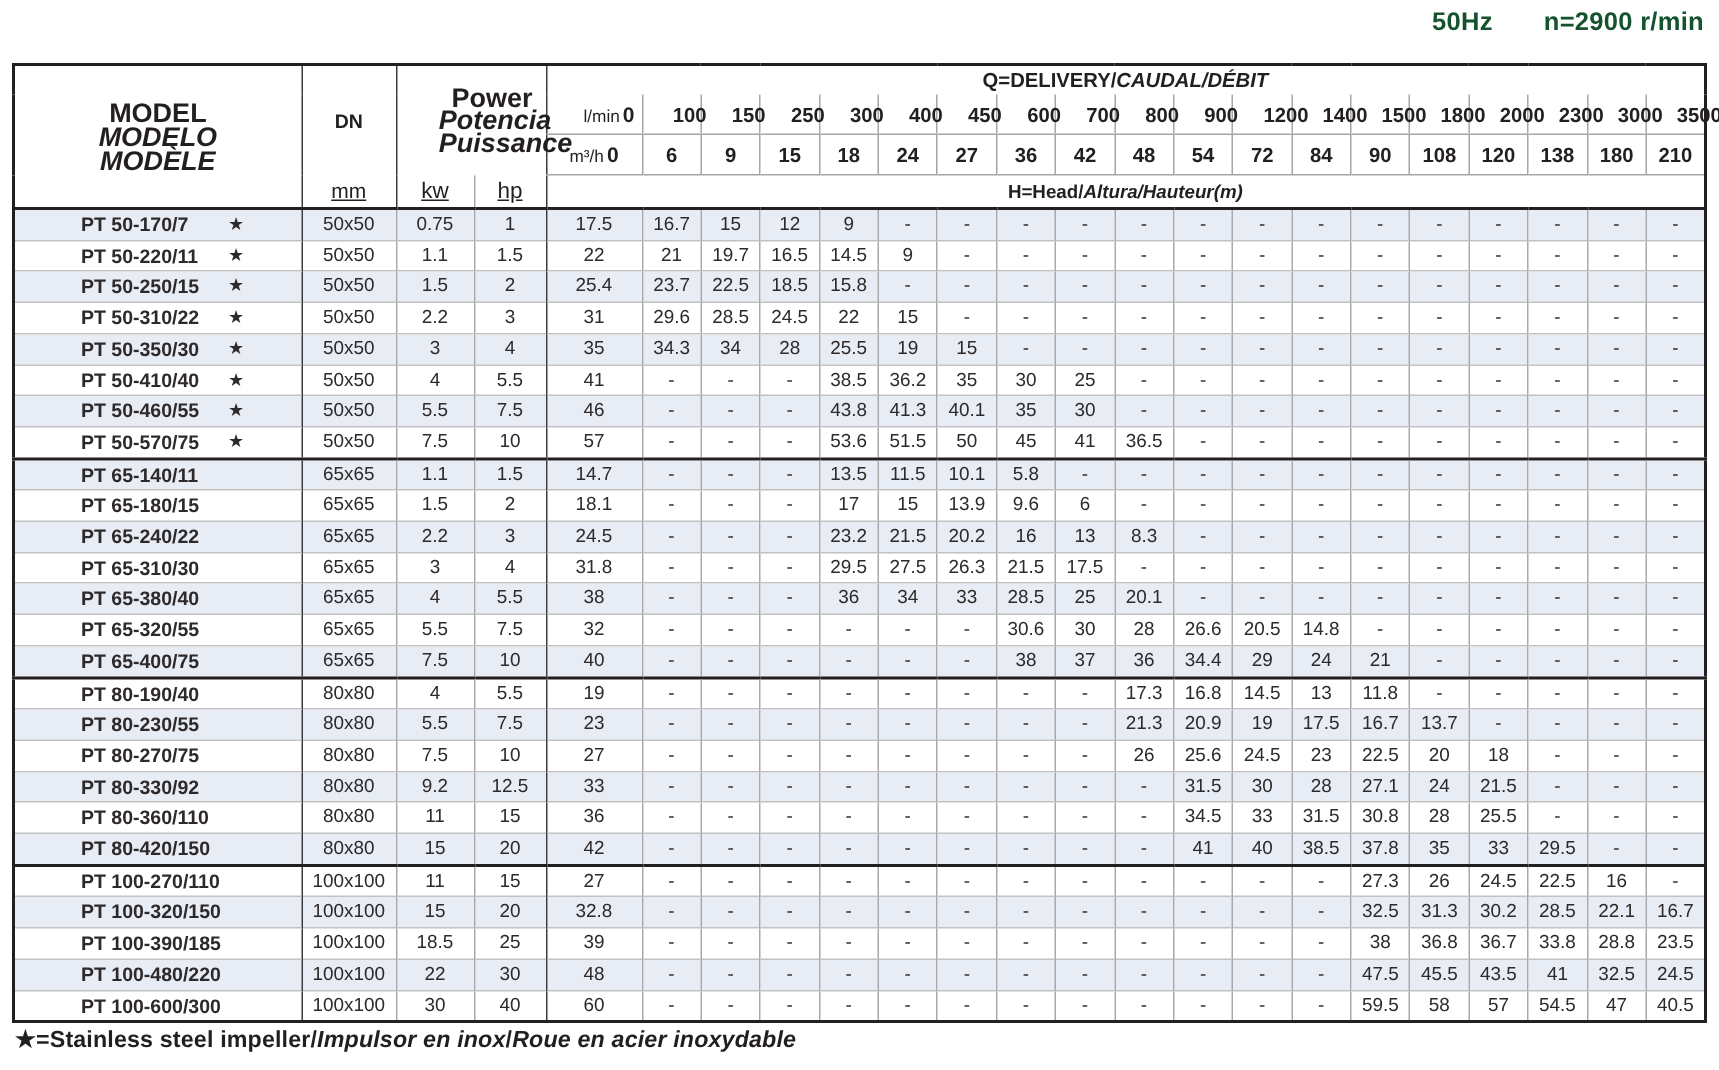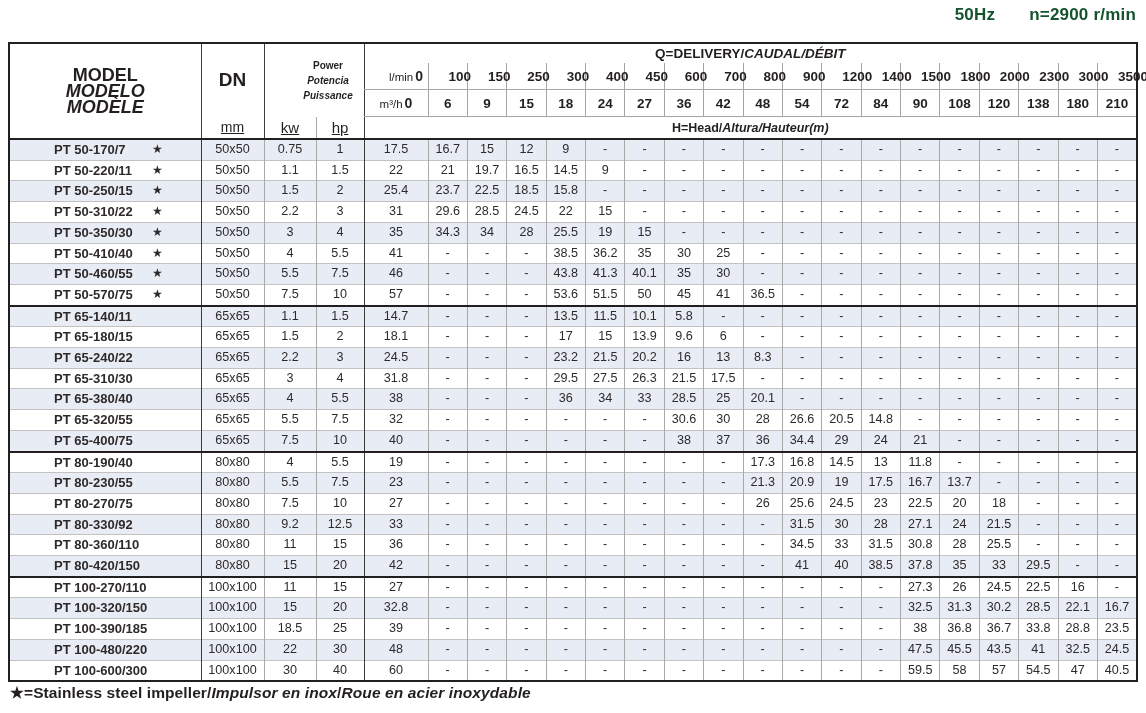--- a/index.html
+++ b/index.html
@@ -28,22 +28,22 @@
 
   
   thead th{text-align:center;vertical-align:middle;}
   tr.hr1 th{height:19px;}
   tr.hr2 th{height:26px;padding-left:20px;}
   tr.hr3 th{height:26px;}
   tr.hr4 th{height:21px;}
 
   th.model-h{font-size:18px;font-weight:700;line-height:16px;}
   th.model-h .it{font-style:italic;margin-top:48px;}
-  th.dn-h{font-size:19px;font-weight:700;border-left:1px solid #3c3c3c;}
-  th.power-h{font-size:10px;font-weight:700;line-height:15px;border-left:1px solid #3c3c3c;padding-left:28px;}
+  th.dn-h{font-size:13px;font-weight:700;border-left:1px solid #3c3c3c;}
+  th.power-h{font-size:18px;font-weight:700;line-height:15px;border-left:1px solid #3c3c3c;padding-left:28px;}
   th.power-h .it{font-style:italic;}
   th.unit-h{font-size:15px;font-weight:400;text-decoration:underline;}
   th.mm-h{font-size:14px;font-weight:400;border-left:1px solid #3c3c3c;}
   th.kw-h{border-left:1px solid #3c3c3c;}
   th.hp-h{border-left:1px solid #a9a9a9;}
 
   th.q-title{font-size:13.5px;font-weight:700;border-left:1px solid #3c3c3c;}
   th.q-title .it,
   th.head-title .it{font-style:italic;}
   th.flow-label{

